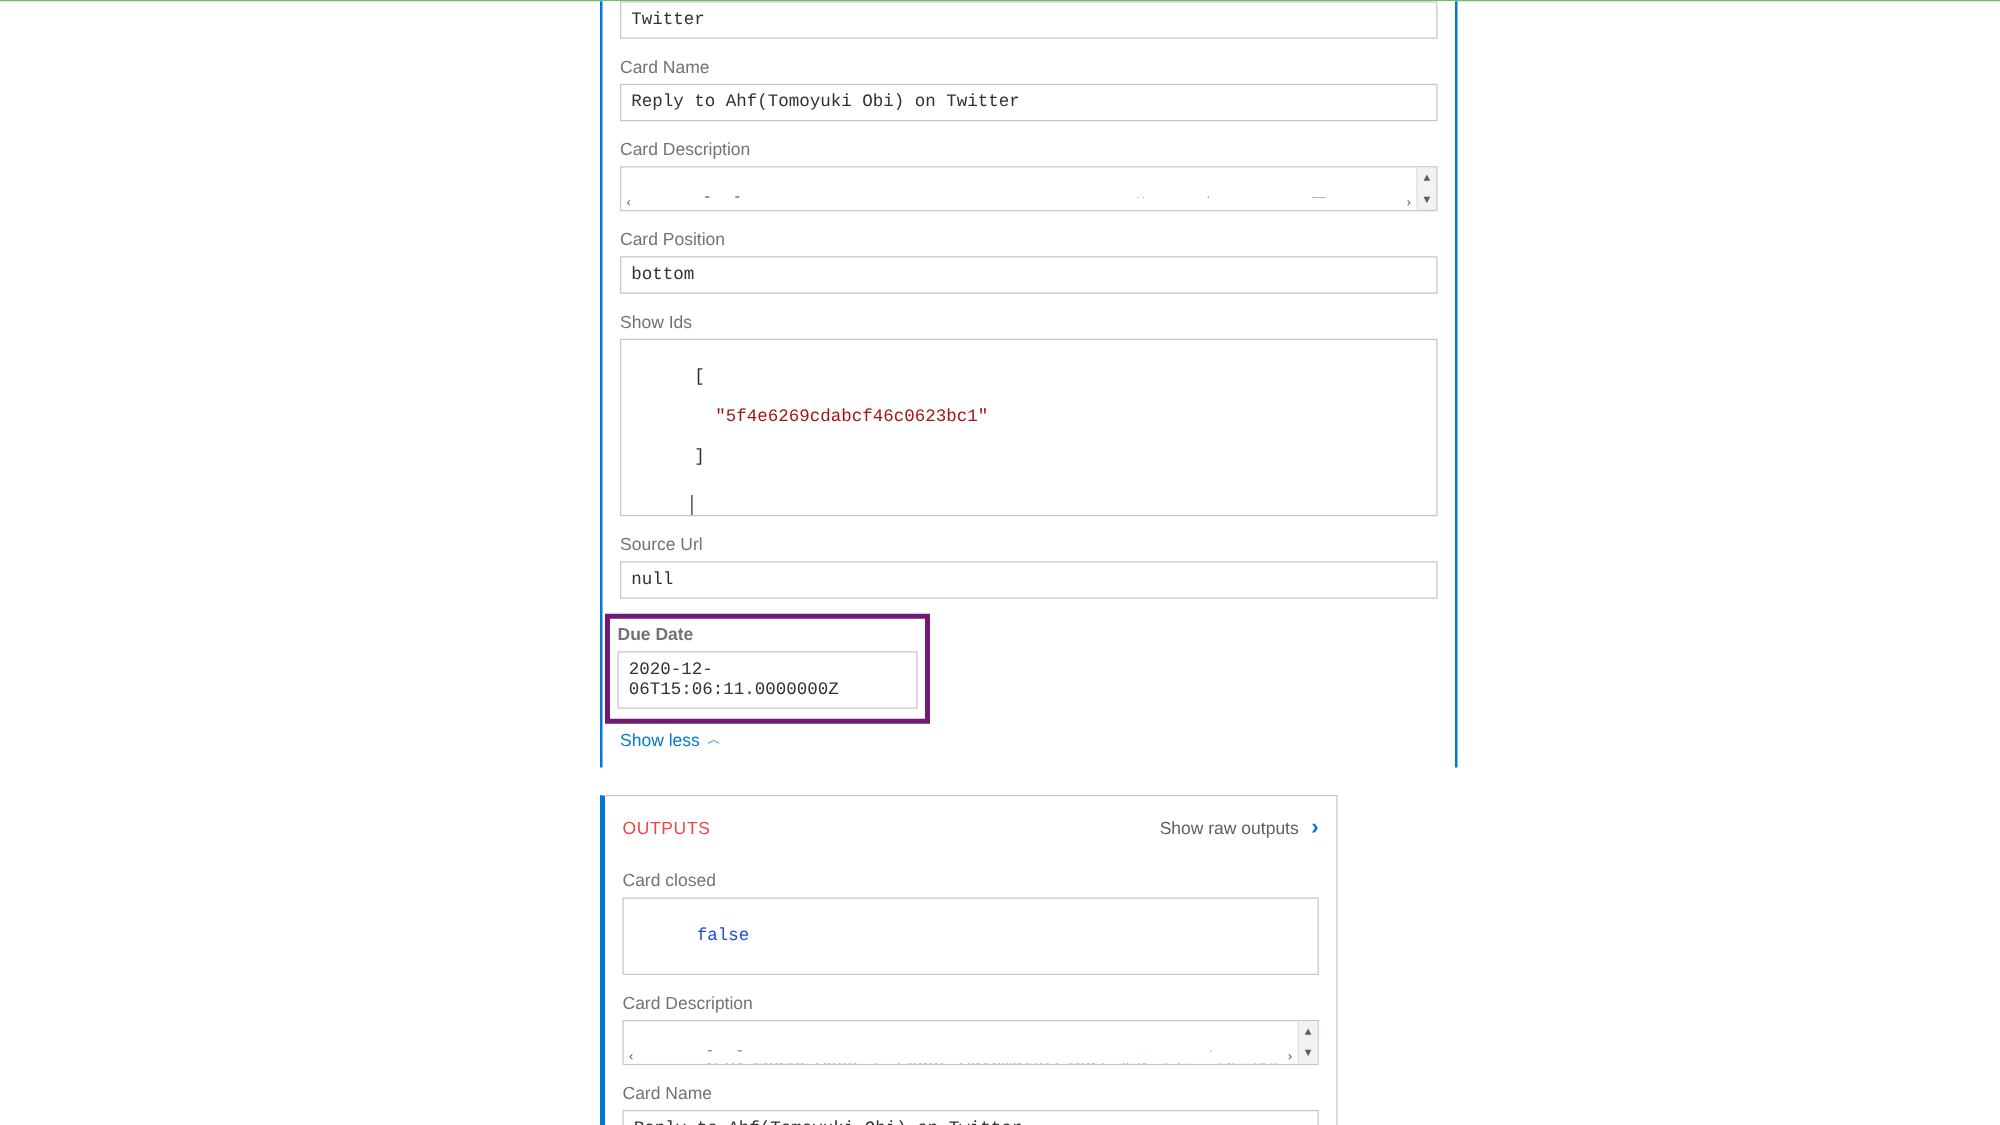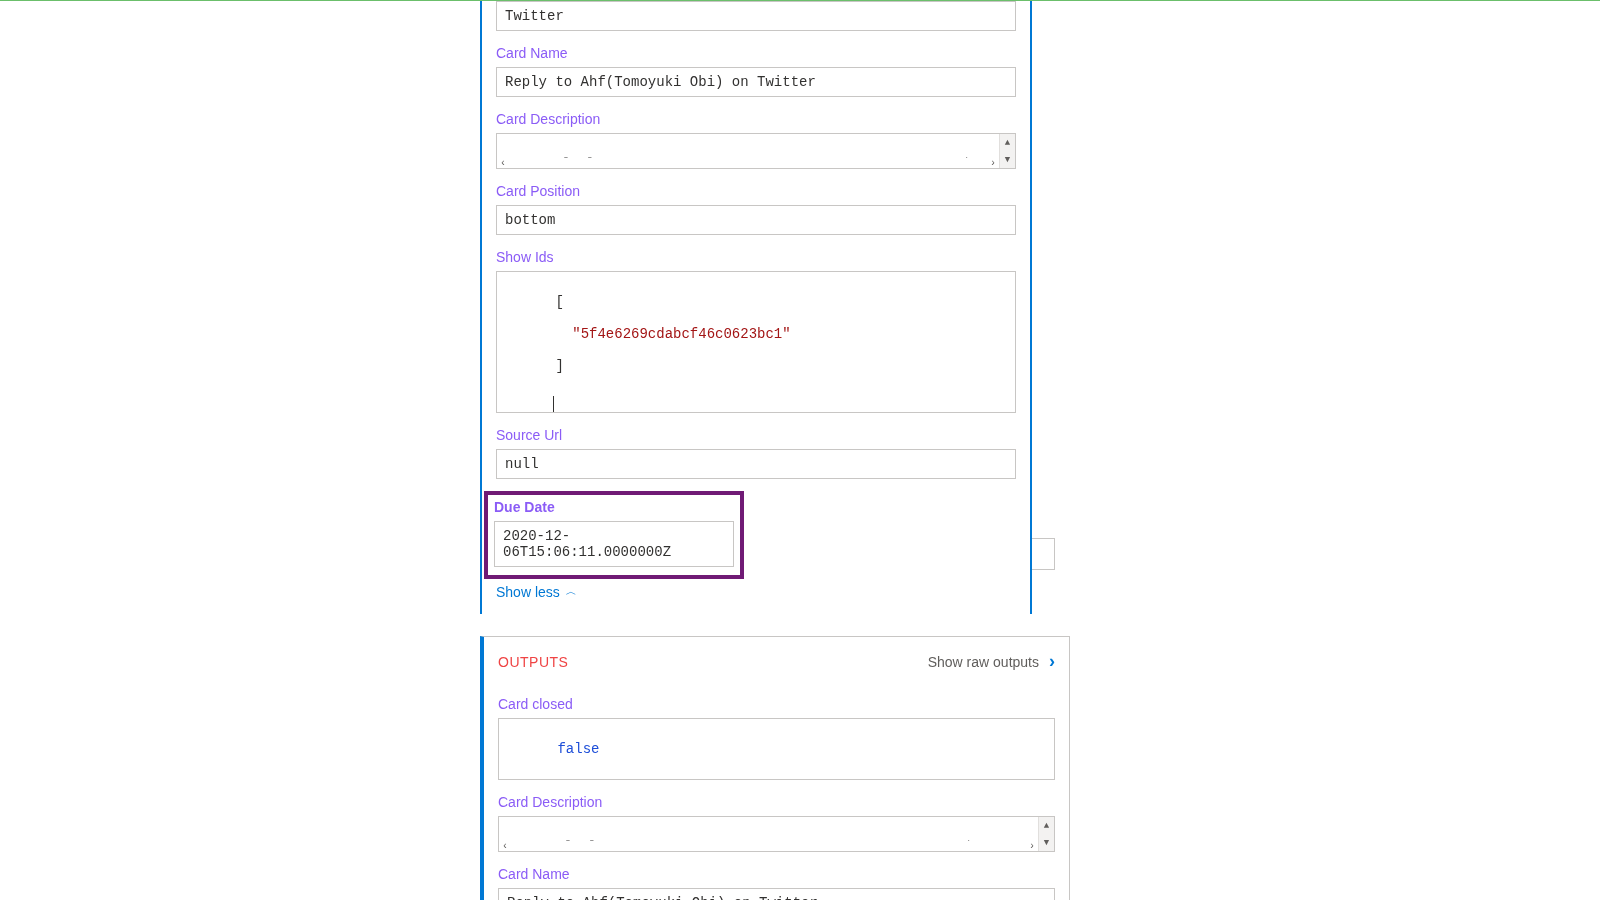--- a/index.html
+++ b/index.html
@@ -10,30 +10,30 @@
     font-size: 14px;
     color: #323130;
     background: #ffffff;
   }
   .viewport {
     width: 1600px;
     margin: 0 auto;
     padding-top: 0;
   }
   .card-container {
-    width: 552px;
+    width: 686px;
     margin-left: 480px;
     border-left: 2px solid #0078d4;
     border-right: 2px solid #0078d4;
     padding: 0 14px 14px 14px;
     background: #fff;
   }
   .field-label {
     font-size: 14px;
-    color: #8b5cf6;
+    color: #737373;
     margin: 14px 0 6px 0;
   }
   .field-box {
     border: 1px solid #c8c6c4;
     padding: 6px 8px;
     font-family: Consolas, "Courier New", monospace;
     font-size: 14px;
     color: #323130;
     background: #fff;
     min-height: 30px;

